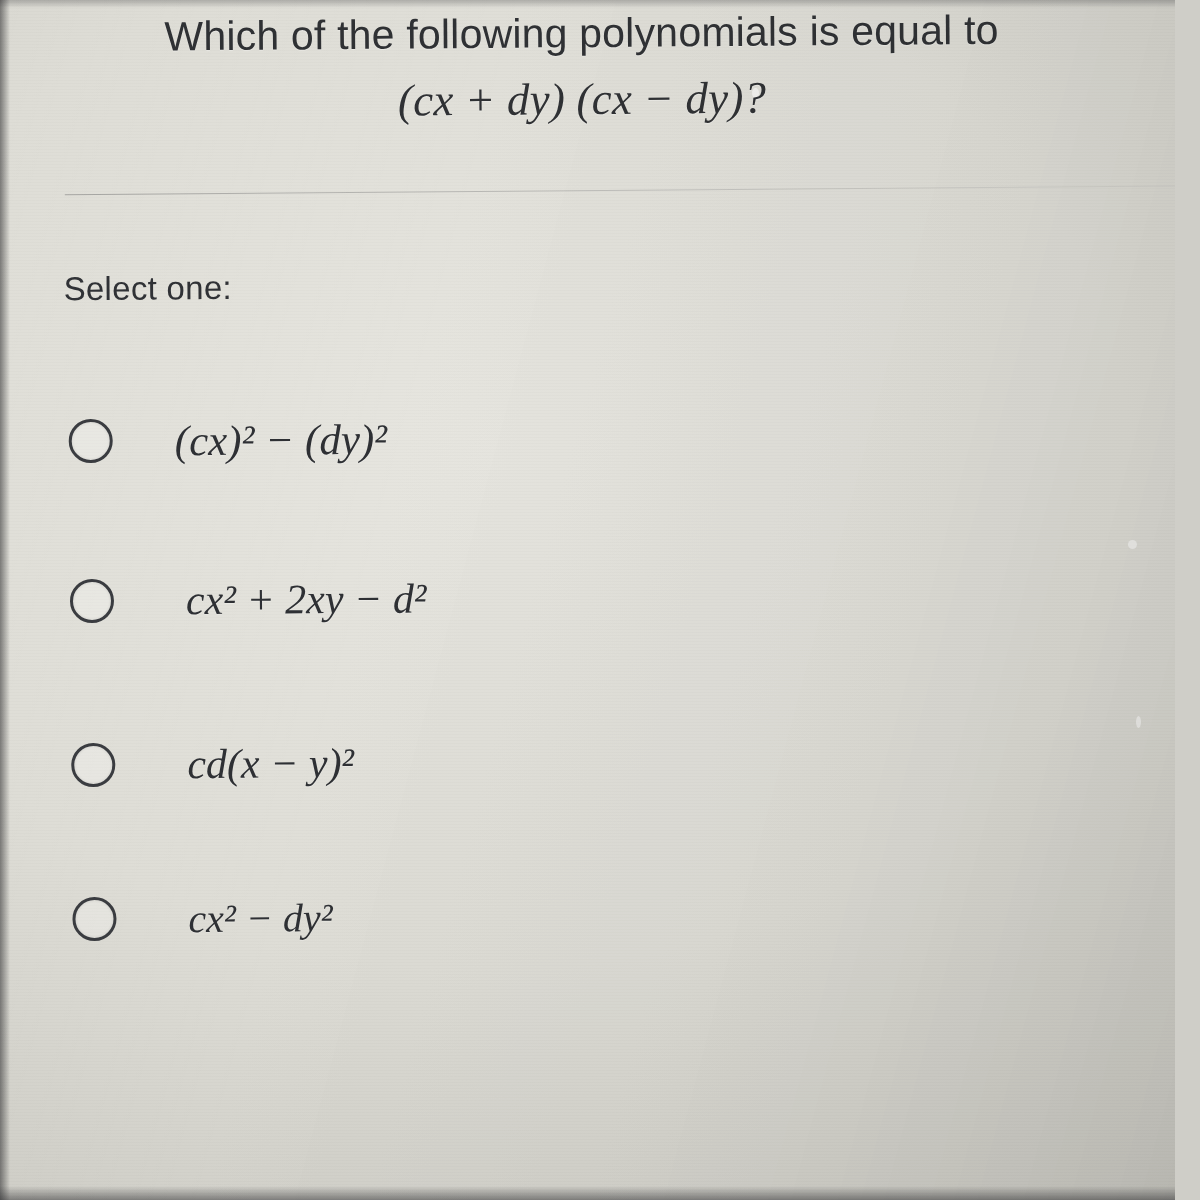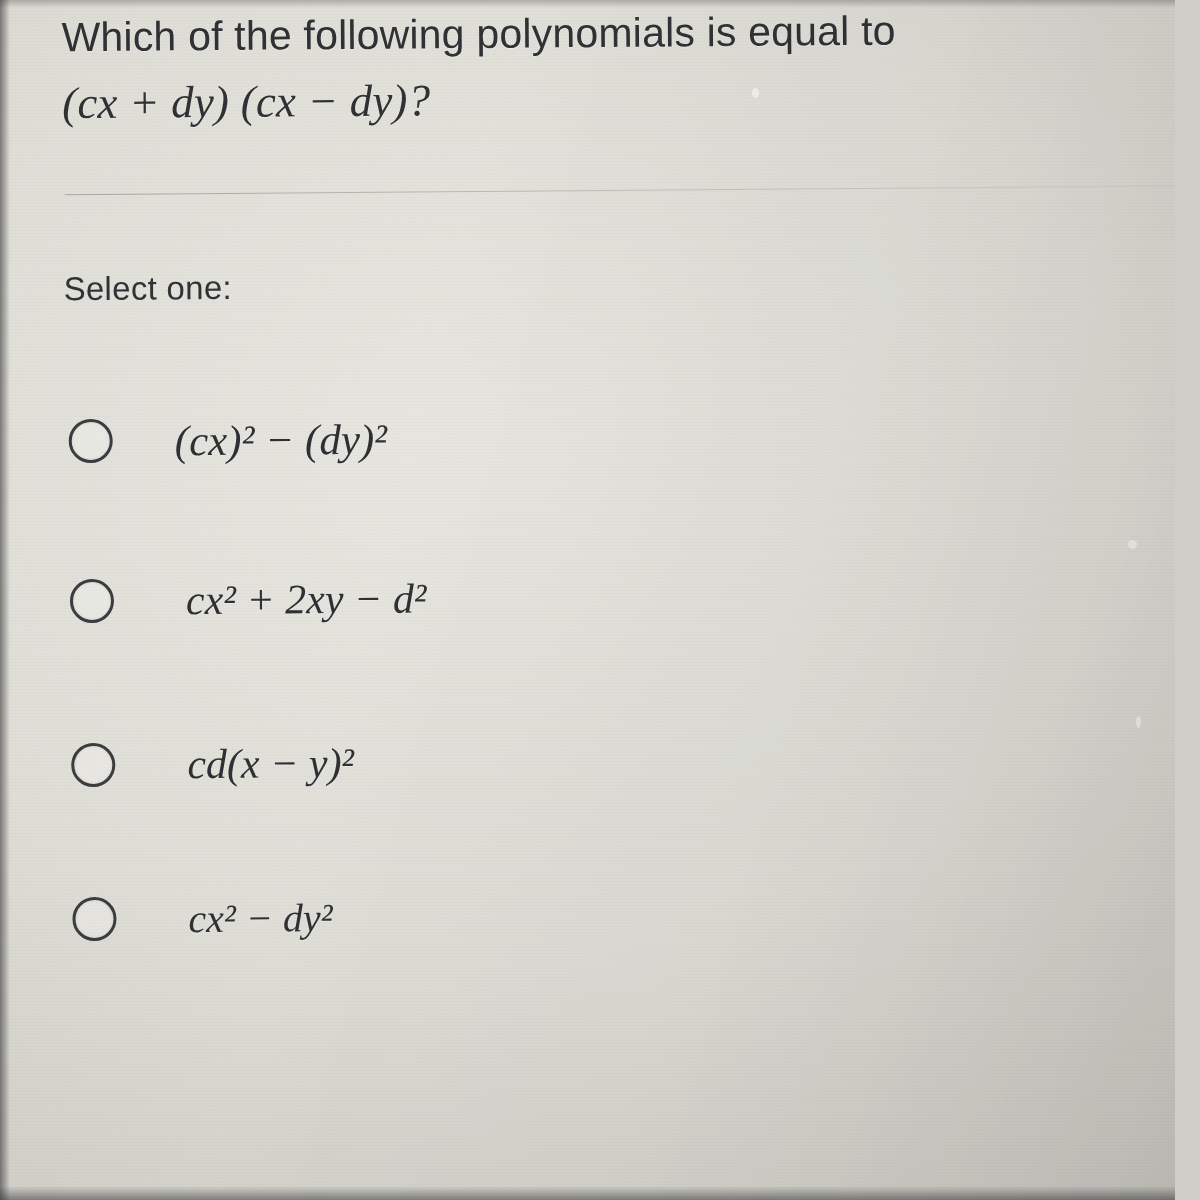--- a/index.html
+++ b/index.html
@@ -15,20 +15,21 @@
   }
 
   
   #photo {
     position: relative;
     width: 1175px;
     height: 1200px;
     background:
       radial-gradient(ellipse 120% 95% at 42% 38%, #e7e6e0 0%, #deddd6 45%, #cdccc5 78%, #b9b8b1 100%);
     overflow: hidden;
+    text-align: center;
   }
   #photo::after {
     content: "";
     position: absolute;
     inset: 0;
     pointer-events: none;
     background:
       linear-gradient(105deg, rgba(255,255,255,0.18) 0%, rgba(255,255,255,0.04) 35%, rgba(0,0,0,0.05) 72%, rgba(0,0,0,0.12) 100%);
     mix-blend-mode: multiply;
     opacity: .75;

